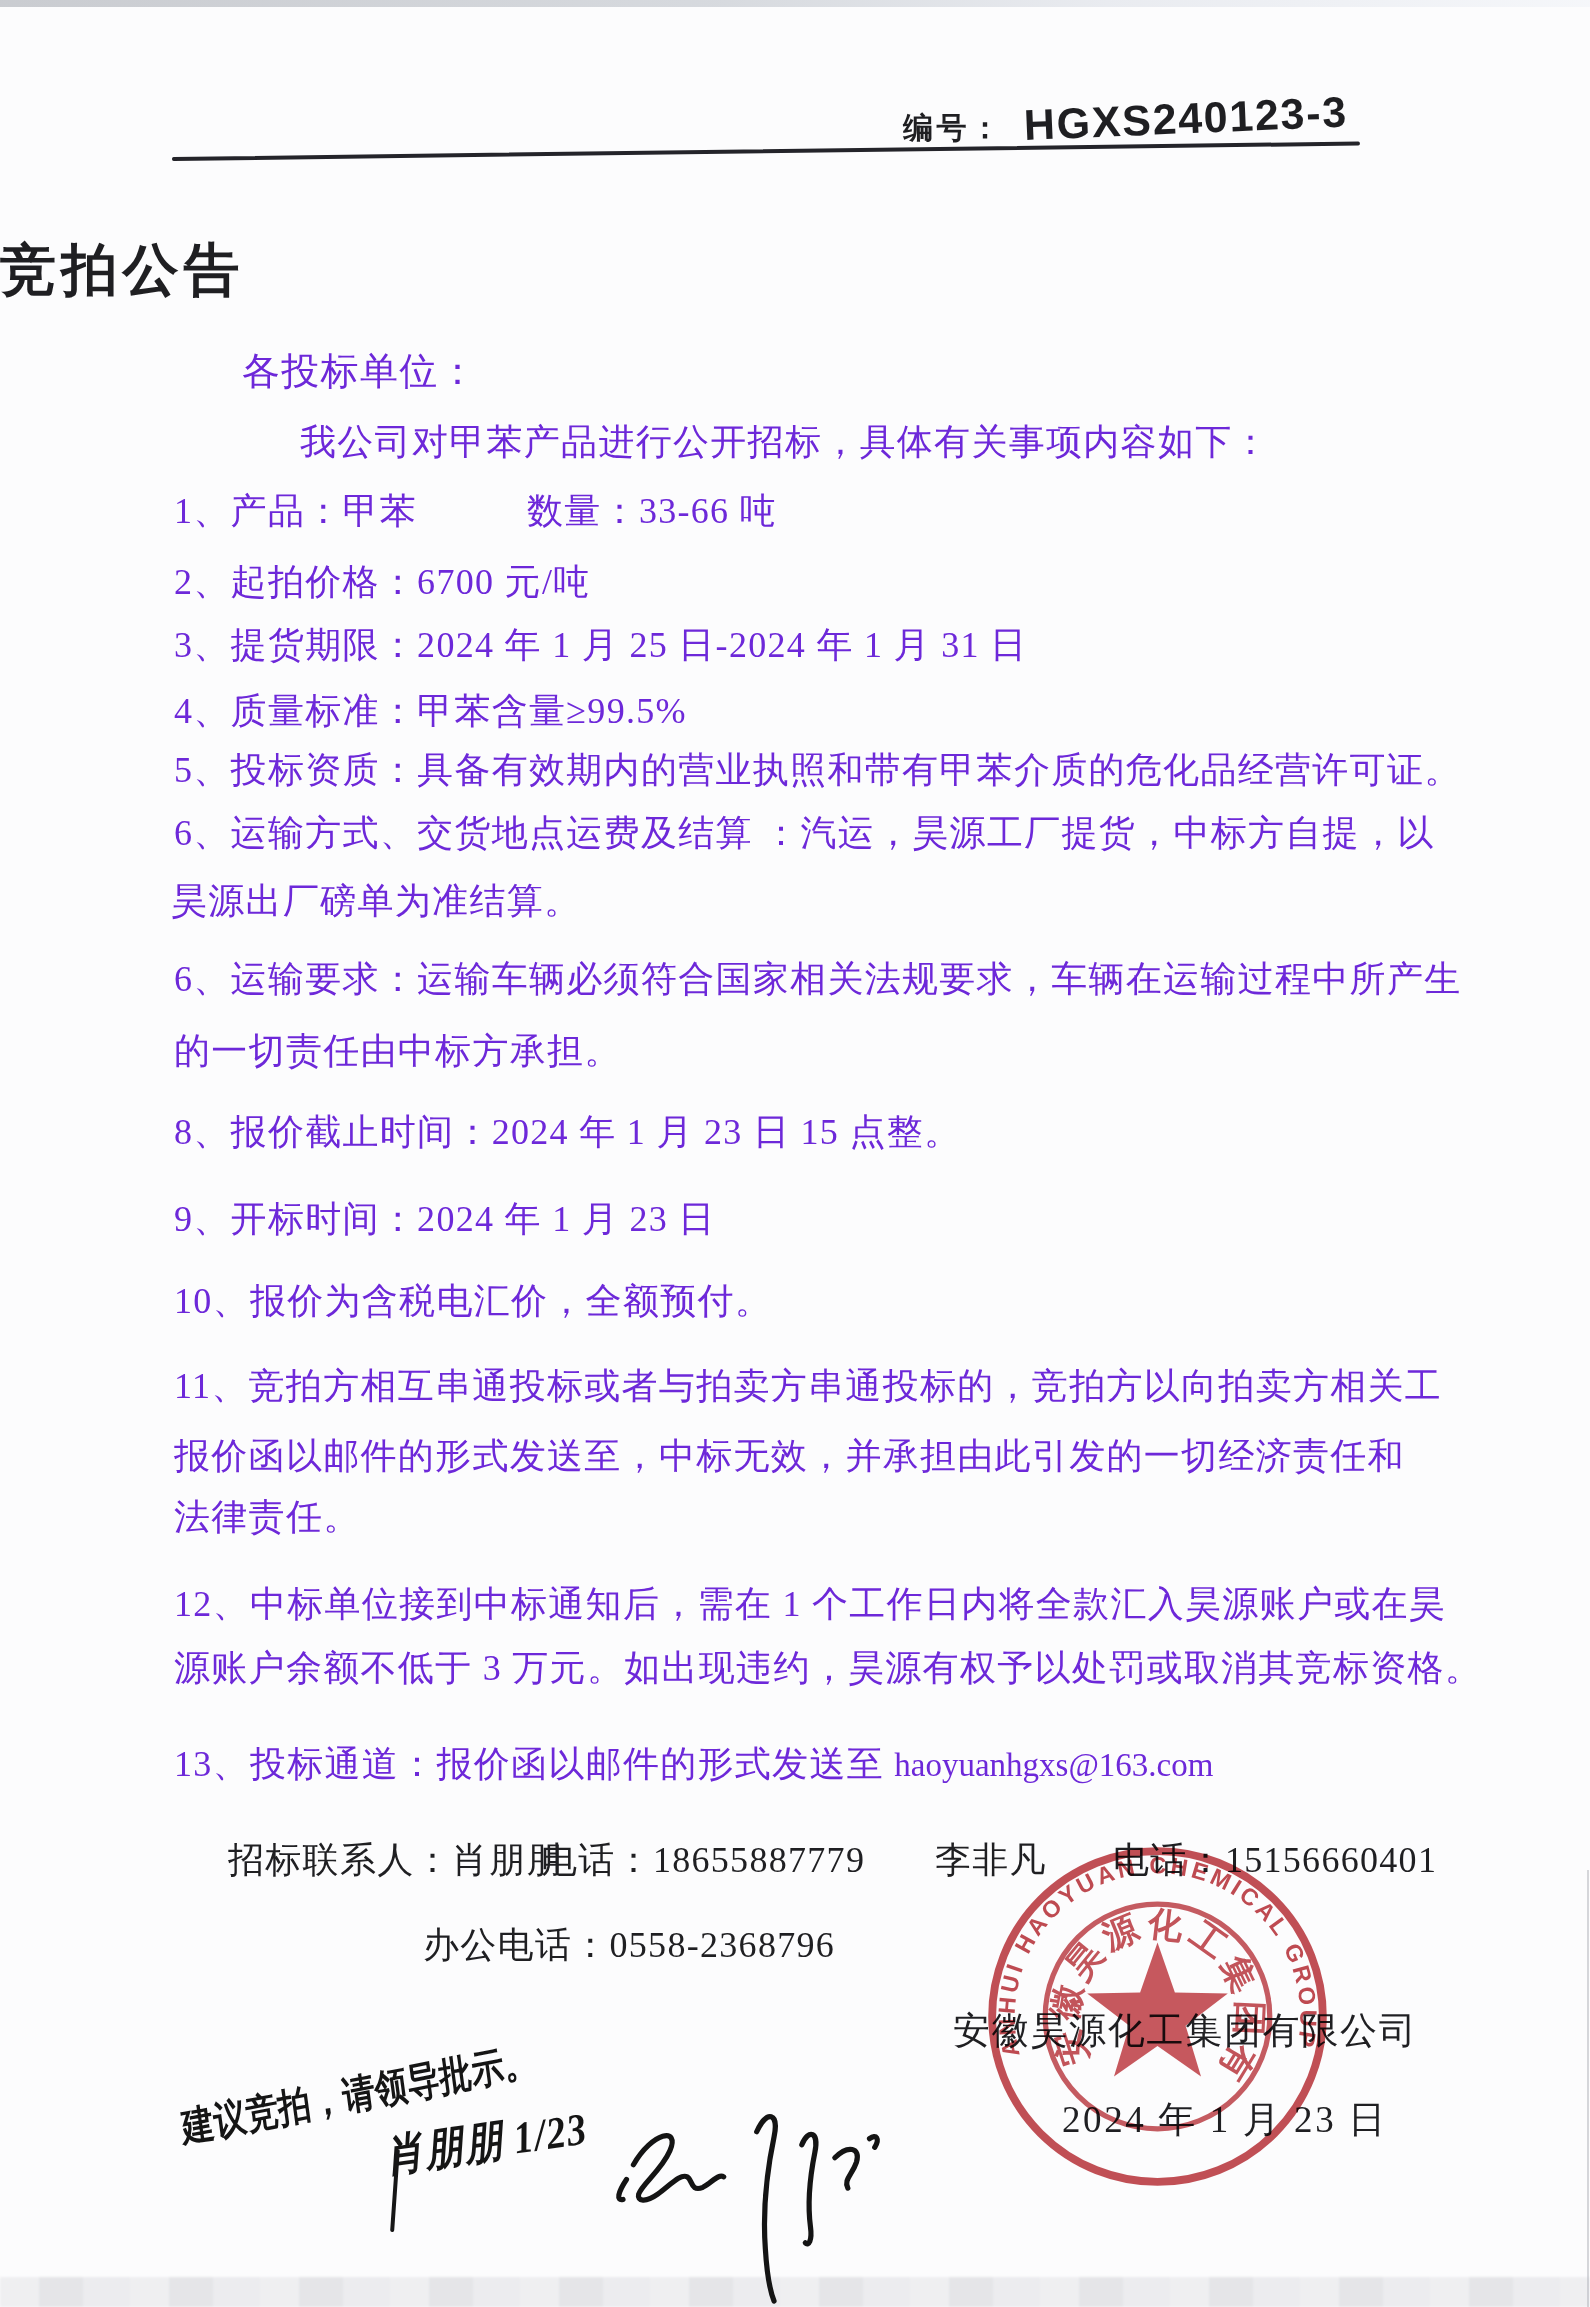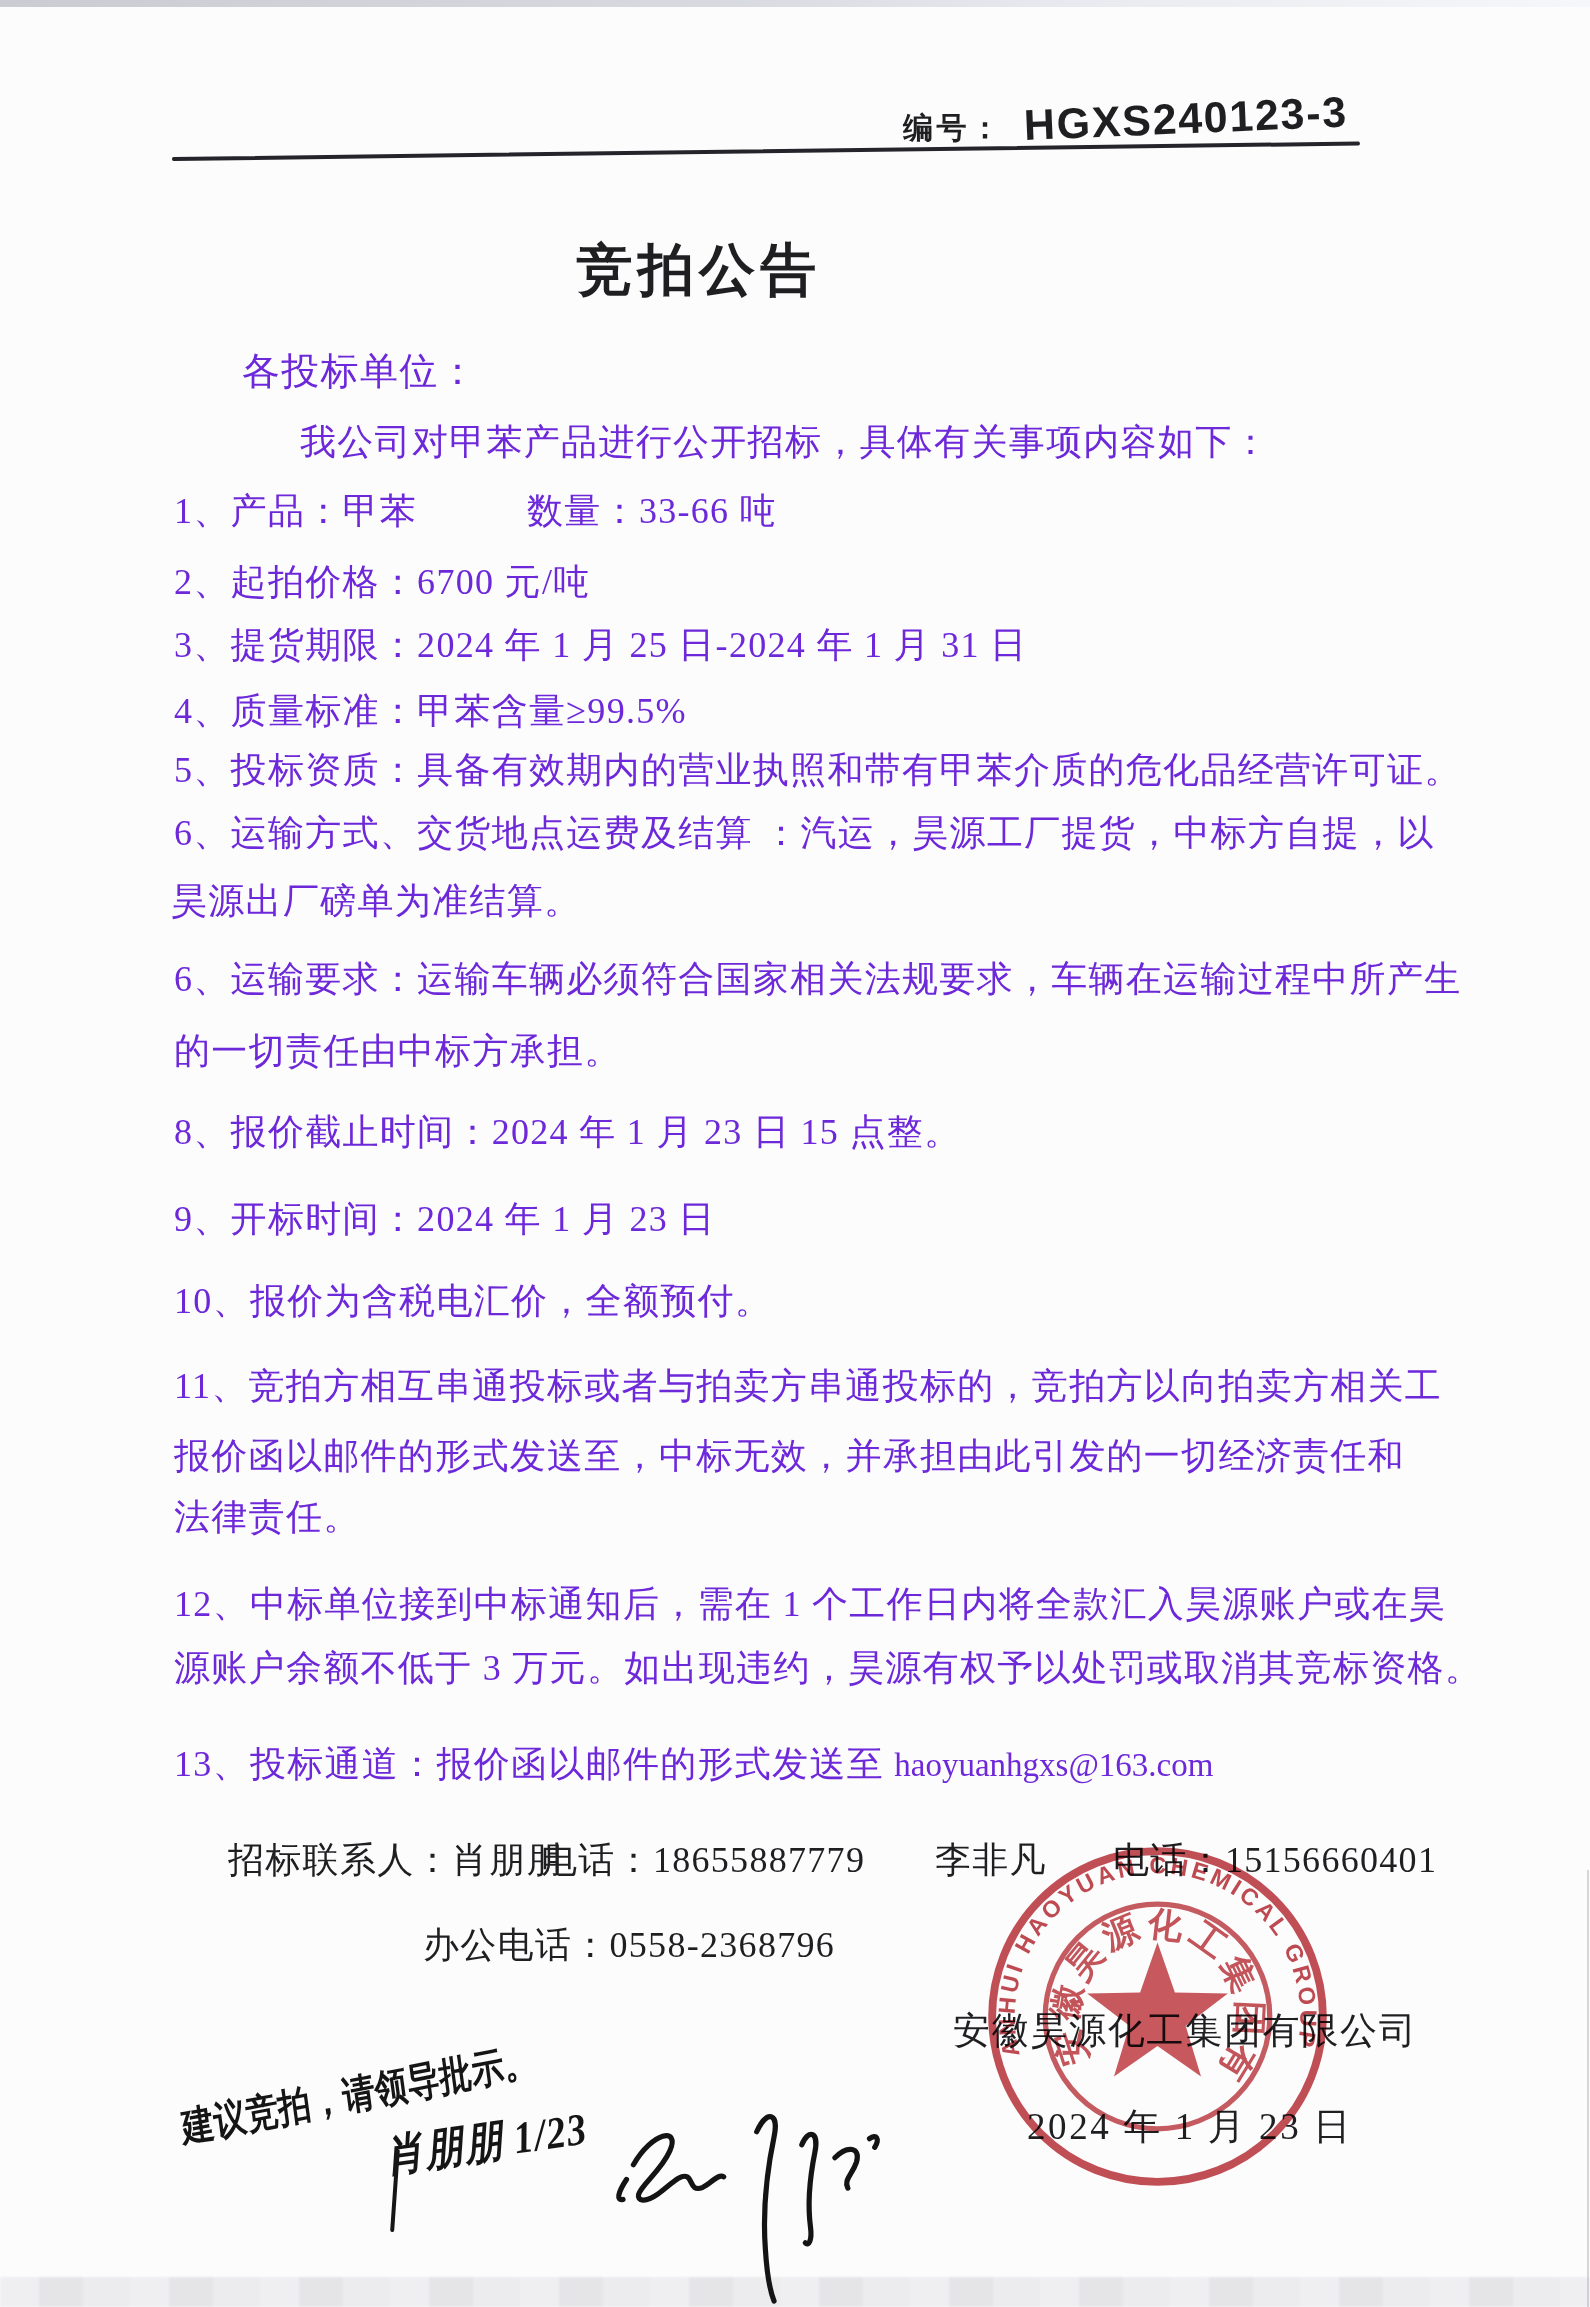--- a/index.html
+++ b/index.html
@@ -17,30 +17,30 @@
     background:repeating-linear-gradient(90deg,#e9e9ec 0 39px,#d9dade 39px 83px,#e4e4e8 83px 130px);}
   .edge-right{right:0.9px;top:1870px;width:2.6px;height:437px;background:#b4b7bd;opacity:.55;}
   
   .doc-no-label{top:108px;left:903px;font-size:30px;font-weight:700;letter-spacing:3.5px;}
   .doc-no{top:101px;left:1025px;font-size:43px;font-weight:700;
     font-family:"Liberation Sans","DejaVu Sans",sans-serif;letter-spacing:1.7px;
     transform:rotate(-2.4deg);transform-origin:left bottom;}
   .head-rule{top:157px;left:172px;width:1188px;height:3.5px;background:#24242a;
     transform:rotate(-0.75deg);transform-origin:left center;border-radius:1.7px;}
   
-  .title{top:233px;left:0;width:1398px;text-align:center;font-size:56px;font-weight:700;
+  .title{top:233px;left:0;width:1398px;text-align:left;font-size:56px;font-weight:700;
     letter-spacing:5.2px;}
   
   .bl{position:absolute;left:174px;font-size:36px;letter-spacing:1.3px;color:#6d28d9;white-space:nowrap;}
   .bl .t2{position:absolute;left:353px;}
   .email{font-family:Liberation Serif, serif;font-size:33px;letter-spacing:0;}
   
   .contact{font-size:36px;letter-spacing:1.3px;}
   .company{top:2006px;left:953px;font-size:37px;letter-spacing:1.7px;}
-  .date{top:2095px;left:1027px;font-size:37px;letter-spacing:2.6px;margin-top:7px;}
+  .date{top:2095px;left:1062px;font-size:37px;letter-spacing:2.6px;}
   
   .hw{color:#151515;font-weight:700;}
   .hw-note{top:2101px;left:178px;font-size:40px;
     transform:rotate(-11deg) scaleX(.82) skewX(-4deg);transform-origin:left top;letter-spacing:0;}
   .hw-sign{top:2127px;left:381px;font-size:45px;font-style:italic;
     transform:rotate(-8deg) scaleX(.85);transform-origin:left top;letter-spacing:1.7px;}
   .hw-tail{top:2149px;left:393px;width:3.5px;height:83px;background:#161616;
     transform:rotate(4deg);border-radius:1.7px;}
   
   .stamp{top:1832px;left:973px;width:369px;height:369px;mix-blend-mode:multiply;opacity:.92;}

